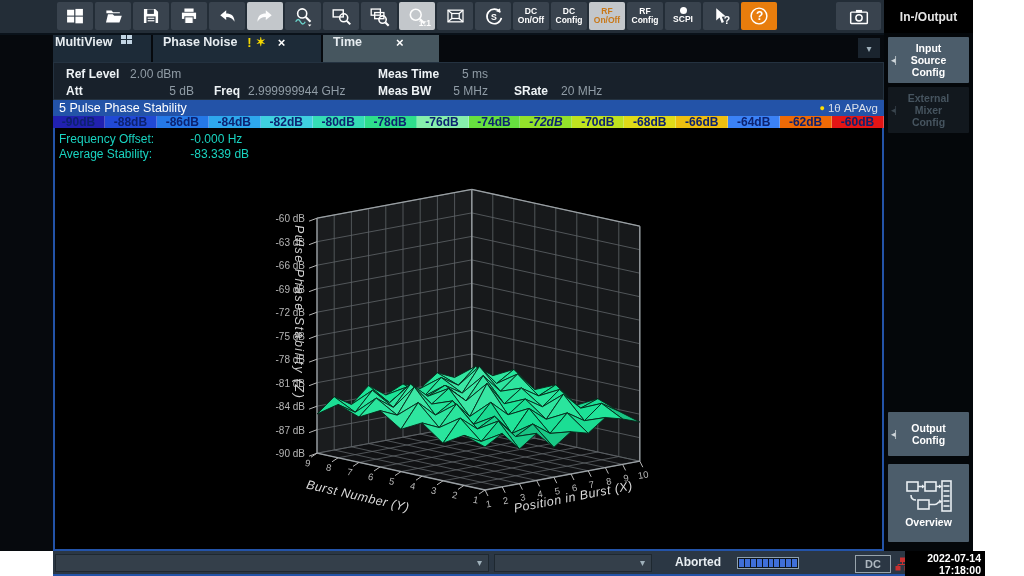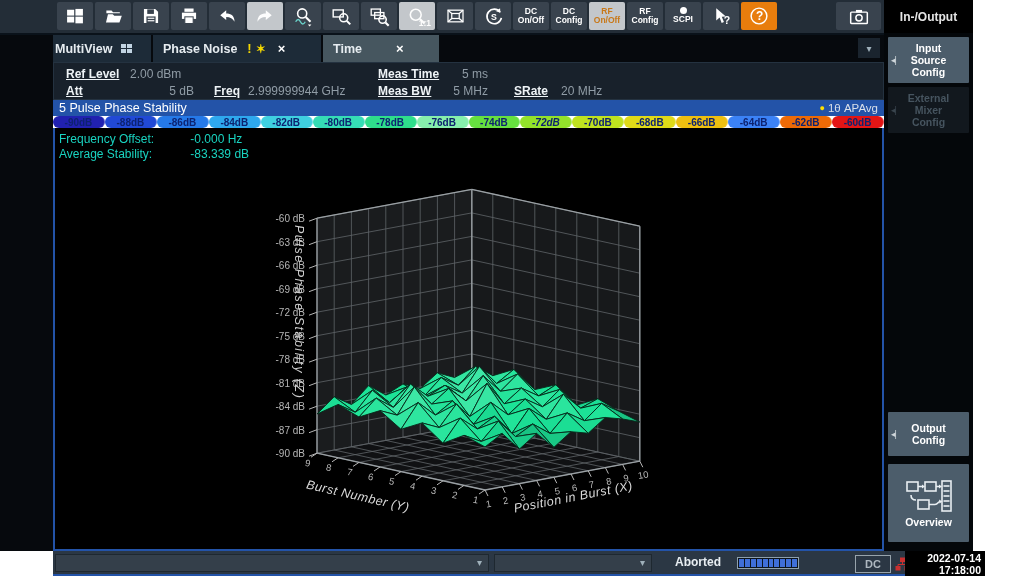--- a/index.html
+++ b/index.html
@@ -26,52 +26,52 @@
            font-size:10.5px;font-weight:bold;line-height:12px;white-space:pre-line;}
   .softkey .sk-ind{position:absolute;left:3px;top:50%;transform:translateY(-50%);
            font-size:9px;color:#cfd6da;font-weight:normal;letter-spacing:-1px;}
   .softkey.disabled{background:#12181e;color:#46545f;}
   .softkey.disabled .sk-ind{color:#39444d;}
   .ov-icon{display:block;margin:0 auto 3px auto;}
 
   
   .tabbar{left:0;top:35px;width:884px;height:27px;background:#06090d;}
   .tab{position:absolute;top:0;height:27px;background:#1d2b38;color:#e6ecf0;display:flex;
-       align-items:center;font-size:12.5px;font-weight:bold;padding:0 10px;box-sizing:border-box;}
+       align-items:flex-start;font-size:12.5px;font-weight:bold;padding:0 10px;box-sizing:border-box;}
   .tab.active{background:#46565f;}
   .tab .close{margin-left:12px;font-weight:bold;color:#fff;font-size:13px;}
   .tab .alert{color:#f5d800;margin-left:10px;font-size:13px;}
   .tab .star{color:#f5d800;margin-left:4px;font-size:12px;}
   .grid-ico{display:inline-grid;grid-template-columns:5px 5px;grid-gap:1px;margin-left:9px;}
   .grid-ico i{width:5px;height:4px;background:#c2d4e2;}
   .tab-more{position:absolute;left:858px;top:3px;width:22px;height:20px;background:#1a242e;color:#9fb0ba;
             display:flex;align-items:center;justify-content:center;font-size:10px;}
 
   
   .gutter{left:0;top:35px;width:53px;height:516px;background:#06090d;}
 
   
   .settings{left:53px;top:62px;width:831px;height:38px;background:#18212b;border:1px solid #243240;
             box-sizing:border-box;font-size:12px;}
   .settings span{position:absolute;white-space:nowrap;}
-  .s-lab{color:#eef3f6;font-weight:bold;text-decoration:underline;}
+  .s-lab{color:#eef3f6;font-weight:bold;}
   .s-val{color:#909ca6;}
   .ralign{text-align:right;}
 
   
   .chanbar{left:53px;top:100px;width:831px;height:16px;background:#2353a8;color:#fff;font-size:12.5px;
            display:flex;align-items:center;padding:0 6px;box-sizing:border-box;}
   .chanbar .trace{margin-left:auto;color:#d9dfe9;font-size:11.5px;display:flex;align-items:center;}
   .trace .dot{color:#ffe000;font-size:9px;margin-right:3px;}
 
   
   .cscale{left:53px;top:116px;width:831px;height:12px;display:flex;}
-  .cs-cell{flex:1;height:12px;font-size:10px;font-weight:bold;color:#0d2270;display:flex;
+  .cs-cell{flex:1;height:12px;font-size:12px;font-weight:bold;color:#0d2270;display:flex;
            align-items:center;justify-content:center;border-right:1px solid rgba(255,255,255,.25);
-           box-sizing:border-box;overflow:hidden;border-radius:6px;}
+           box-sizing:border-box;overflow:hidden;}
 
   
   .plot{left:53px;top:128px;width:831px;height:423px;background:#000;border-left:2px solid #2353a8;
         border-right:2px solid #2353a8;border-bottom:2px solid #2353a8;box-sizing:border-box;}
   .readout{position:absolute;left:4px;top:4px;font-size:12px;color:#19d3c0;line-height:15px;}
   .readout .rlab{display:inline-block;width:128px;}
 
   
   .statusbar{left:53px;top:551px;width:932px;height:25px;background:#2b3744;border-bottom:2px solid #2353a8;
              box-sizing:border-box;font-size:12px;color:#e8eef2;}

